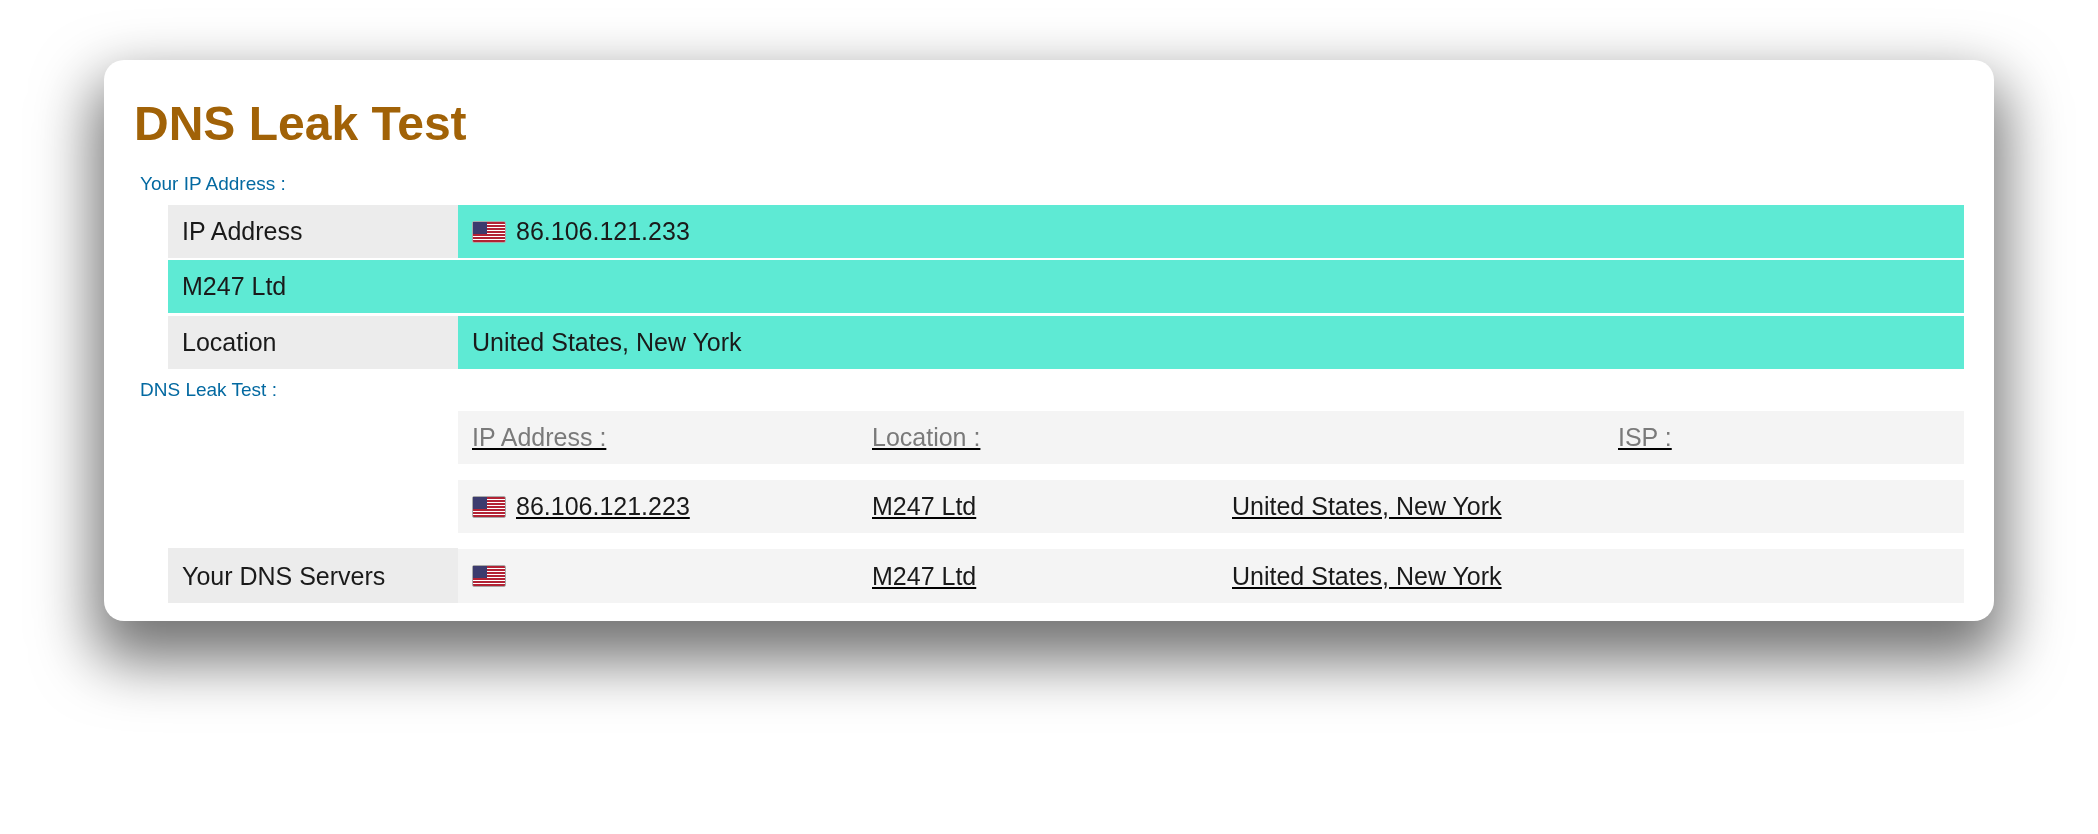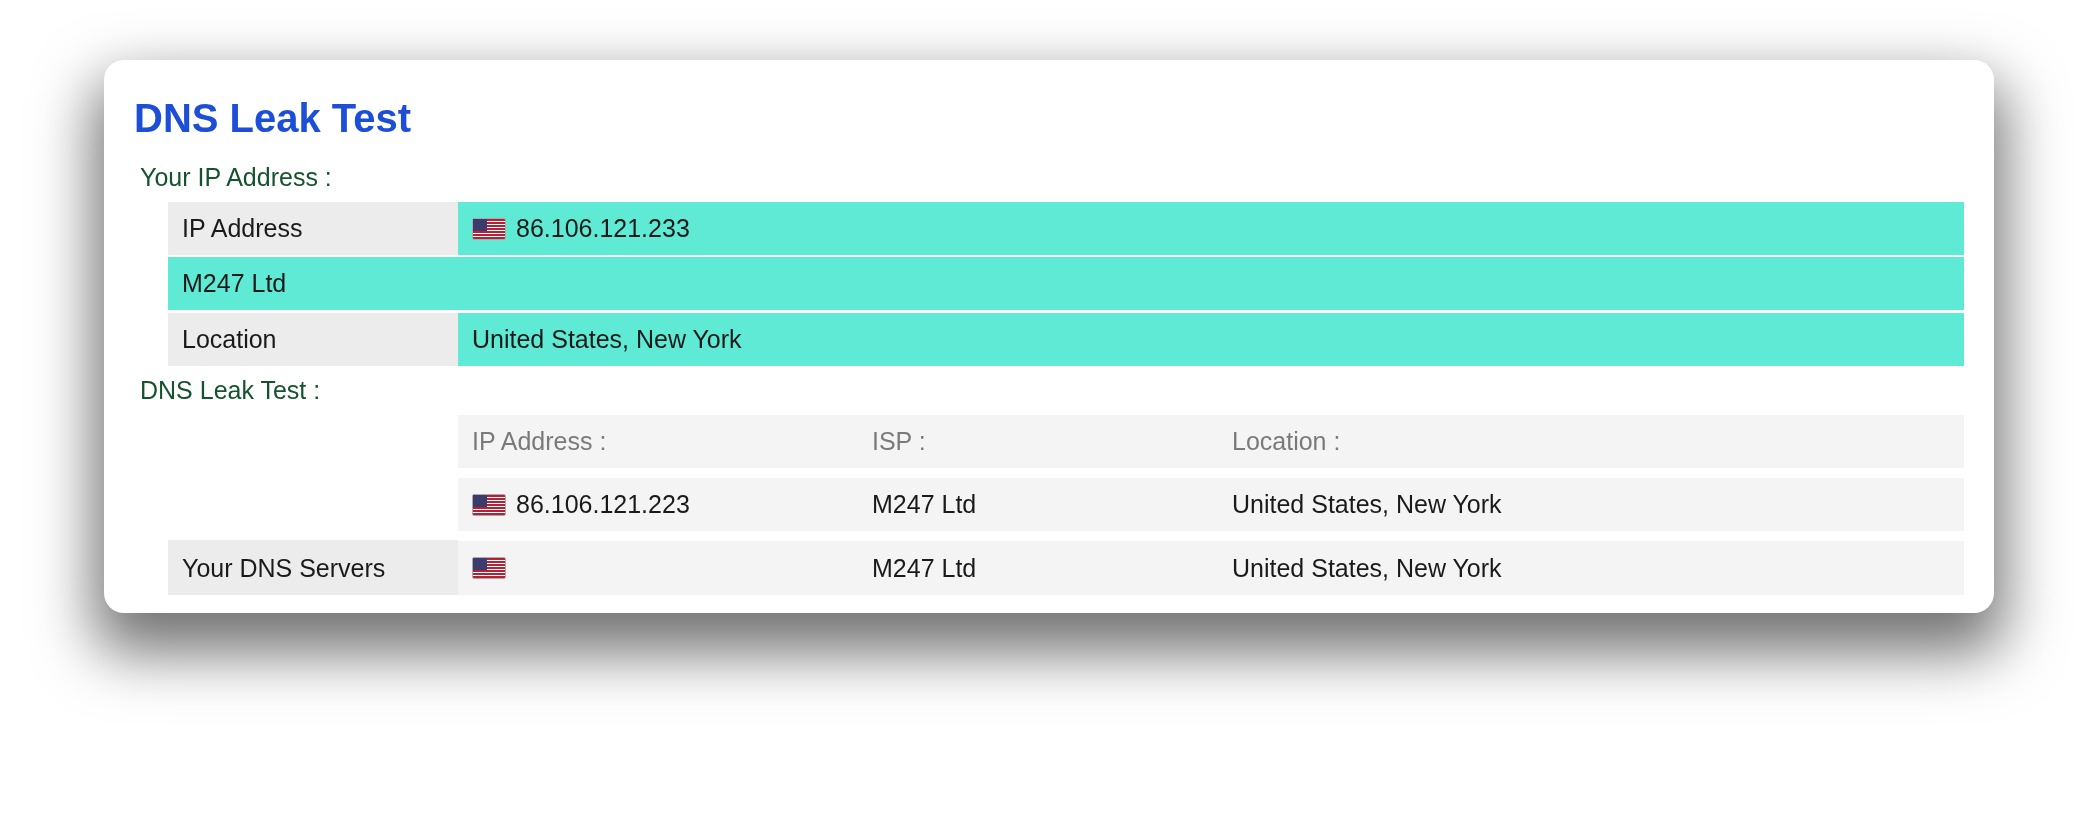--- a/index.html
+++ b/index.html
@@ -14,28 +14,28 @@
     position: absolute;
     top: 60px;
     left: 104px;
     width: 1890px;
     background: #ffffff;
     border-radius: 20px;
     box-shadow: 0 30px 60px 10px rgba(0,0,0,0.55);
     padding: 36px 30px 18px 30px;
   }
   .title {
-    font-size: 40px;
+    font-size: 48px;
     font-weight: 700;
-    color: #1d4ed8;
+    color: #a16207;
     margin-bottom: 22px;
   }
   .section-label {
-    font-size: 25px;
-    color: #14532d;
+    font-size: 19px;
+    color: #0369a1;
     margin: 10px 0 10px 6px;
   }
   .grid {
     width: 100%;
     padding-left: 34px;
   }
   .row {
     display: flex;
     align-items: center;
     min-height: 54px;
@@ -60,21 +60,22 @@
     background: #5eead4;
   }
   .subhead {
     color: #7a7a7a;
   }
   
   .inner {
     flex: 1;
     display: flex;
     flex-direction: column;
-    gap: 8px;
+    gap: 14px;
+    text-decoration: underline;
   }
   .inner .irow {
     display: flex;
     background: #f4f4f4;
     min-height: 54px;
     border-bottom: 2px solid #ffffff;
   }
   .inner .irow:last-child { border-bottom: none; }
   .inner .irow.head .icell { color: #7a7a7a; }
   .icell {
@@ -158,22 +159,22 @@
 
   <div class="section-label">DNS Leak Test :</div>
 
   <div class="grid">
 
     <div class="row multi">
       <div class="cell label">Your DNS Servers</div>
       <div class="inner">
         <div class="irow head">
           <div class="icell c1 subhead">IP Address :</div>
+          <div class="icell c3 subhead">Location :</div>
           <div class="icell c2 subhead">ISP :</div>
-          <div class="icell c3 subhead">Location :</div>
         </div>
         <div class="irow">
           <div class="icell c1">
             <span class="flag"></span>
             <span>86.106.121.223</span>
           </div>
           <div class="icell c2">M247 Ltd</div>
           <div class="icell c3">United States, New York</div>
         </div>
         <div class="irow">

